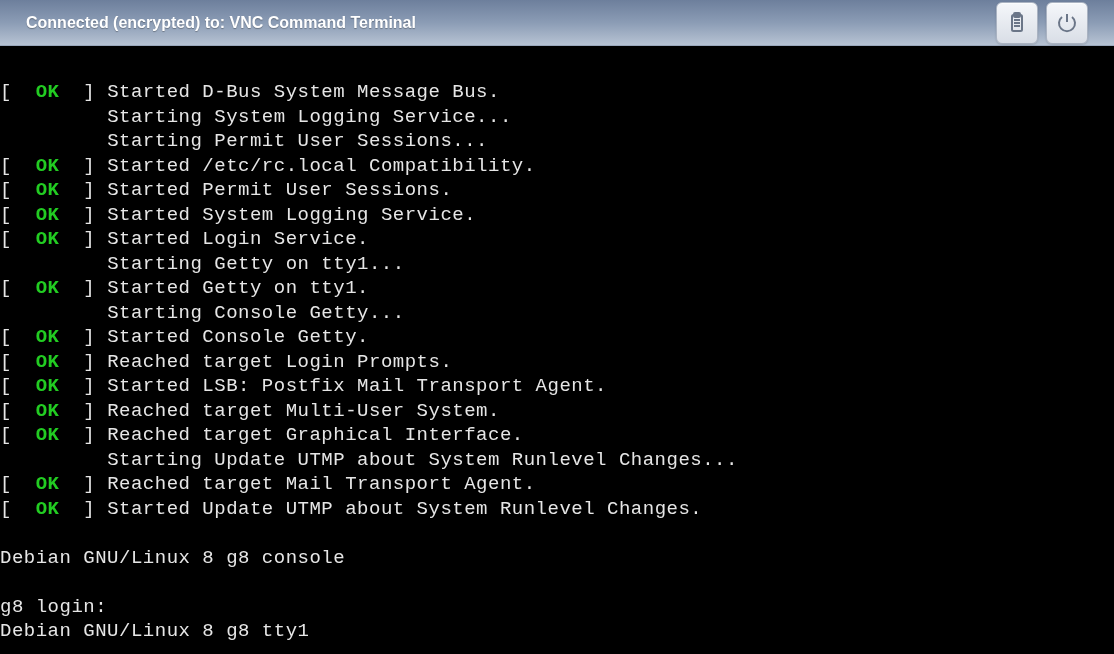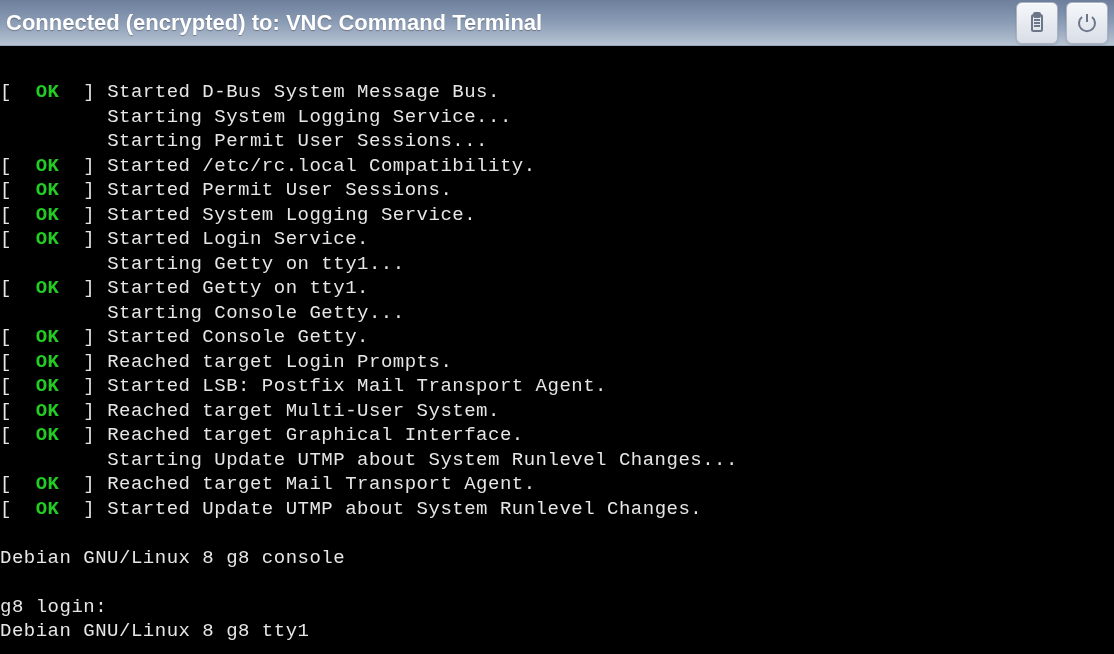--- a/index.html
+++ b/index.html
@@ -9,25 +9,25 @@
     height: 654px;
     overflow: hidden;
     font-family: sans-serif;
     background: #000;
   }
   .titlebar {
     height: 46px;
     background: linear-gradient(to bottom, #6d7f9c 0%, #8b9cb5 50%, #b7c3d3 100%);
     display: flex;
     align-items: center;
-    padding: 0 6px;
+    padding: 0 26px;
     box-sizing: border-box;
     color: #fff;
     font-weight: bold;
-    font-size: 22px;
+    font-size: 16px;
     justify-content: space-between;
     border-bottom: 1px solid #9aa8bc;
   }
   .titlebar .title {
     text-shadow: 0 1px 1px rgba(0,0,0,0.3);
   }
   .titlebar .controls {
     display: flex;
     gap: 8px;
   }

